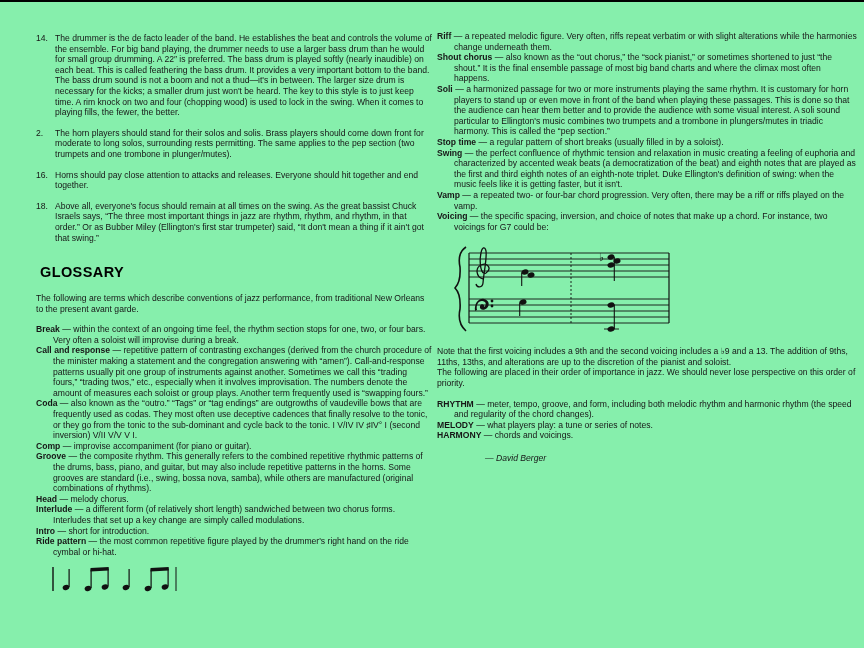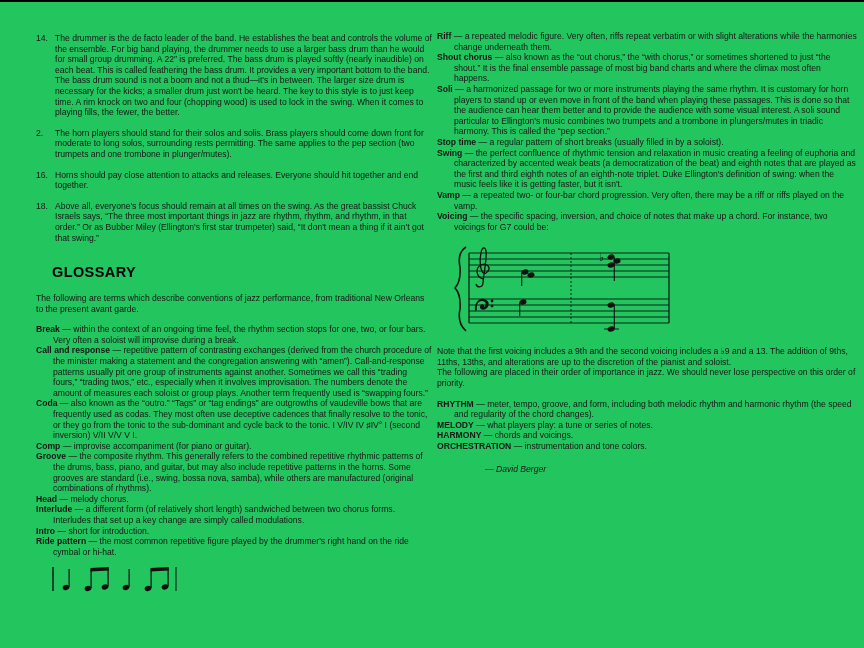--- a/index.html
+++ b/index.html
@@ -1,27 +1,27 @@
 <!DOCTYPE html>
 <html><head>
 <meta charset="utf-8">
 <style>
   * { margin: 0; padding: 0; box-sizing: border-box; }
   html, body { width: 864px; height: 648px; background: #ffffff; overflow: hidden; }
   body { font-family: "Liberation Sans", sans-serif; color: #161616; }
-  .page { position: relative; width: 864px; height: 648px; background: #22c55e; }
+  .page { position: relative; width: 864px; height: 648px; background: #86efac; }
   .top-edge { position: absolute; top: 0; left: 0; width: 864px; height: 2px; background: #000; }
   .col { position: absolute; font-size: 8.6px; line-height: 10.6px; letter-spacing: 0; }
   .col-left  { left: 36px;  top: 33px; width: 396px; }
   .col-right { left: 437px; top: 31px; width: 421px; }
   .num-item { display: flex; margin-bottom: 10px; }
   .num-item .num { width: 19px; flex: 0 0 19px; }
   .num-item .txt { flex: 1; }
   h1.sec-title { font-size: 14.5px; line-height: 16px; font-weight: 800; letter-spacing: 0.4px; color: #000; }
-  .glossary-title { margin: 21px 0 13px 16px; }
+  .glossary-title { margin: 21px 0 13px 4px; }
   .elements-title { margin: 16px 0 11px 0; }
   .intro { margin-bottom: 10px; }
   .entry { padding-left: 17px; text-indent: -17px; }
   .entry .term { font-weight: 700; }
   .attribution { font-style: italic; margin: 12px 0 0 48px; }
   .thanks { font-style: italic; margin: 34px 0 0 104px; }
   .notation { display: block; }
   .ride-notation { margin: 7px 0 0 14px; }
   .staff-notation { margin: 9px 0 5px 16px; }
   svg { overflow: visible; }
@@ -86,21 +86,21 @@
         <line x1="118.1" y1="22.5" x2="118.1" y2="4.5" stroke-width="1.2"></line>
         <polygon points="100.5,4 118.7,3 118.7,6.6 100.5,7.6" stroke="none"></polygon>
         <line x1="126" y1="3" x2="126" y2="27" stroke-width="1"></line>
       </g>
     </svg>
   </div>
 
   <div class="col col-right">
 
     <p class="entry"><span class="term">Riff</span><span> — a repeated melodic figure.  Very often, riffs repeat verbatim or with slight alterations while the harmonies change underneath them.</span></p>
-    <p class="entry"><span class="term">Shout chorus</span><span> — also known as the “out chorus,” the “with chorus,” or sometimes shortened to just “the shout.” It is the final ensemble passage of most big band charts and where the climax most often happens.</span></p>
+    <p class="entry"><span class="term">Shout chorus</span><span> — also known as the “out chorus,” the “sock pianist,” or sometimes shortened to just “the shout.” It is the final ensemble passage of most big band charts and where the climax most often happens.</span></p>
     <p class="entry"><span class="term">Soli</span><span> — a harmonized passage for two or more instruments playing the same rhythm.  It is customary for horn players to stand up or even move in front of the band when playing these passages. This is done so that the audience can hear them better and to provide the audience with some visual interest. A soli sound particular to Ellington's music combines two trumpets and a trombone in plungers/mutes in triadic harmony.  This is called the “pep section.”</span></p>
     <p class="entry"><span class="term">Stop time</span><span> — a regular pattern of short breaks (usually filled in by a soloist).</span></p>
     <p class="entry"><span class="term">Swing</span><span> — the perfect confluence of rhythmic tension and relaxation in music creating a feeling of euphoria and characterized by accented weak beats (a democratization of the beat) and eighth notes that are played as the first and third eighth notes of an eighth-note triplet. Duke Ellington's definition of swing: when the music feels like it is getting faster, but it isn't.</span></p>
     <p class="entry"><span class="term">Vamp</span><span> — a repeated two- or four-bar chord progression.  Very often, there may be a riff or riffs played on the vamp.</span></p>
     <p class="entry"><span class="term">Voicing</span><span> — the specific spacing, inversion, and choice of notes that make up a chord. For instance, two voicings for G7 could be:</span></p>
 
     <svg class="notation staff-notation" width="222" height="100" viewBox="0 0 222 100">
       <g stroke="#111" fill="none" stroke-width="0.9">
 
         <path d="M13,6 Q4,12 7,26 Q8,41 2,47 Q8,53 7,68 Q4,82 13,90" stroke-width="1.6"></path>
@@ -155,17 +155,16 @@
       </g>
     </svg>
 
     <p>Note that the first voicing includes a 9th and the second voicing includes a ♭9 and a 13.  The addition of 9ths, 11ths, 13ths, and alterations are up to the discretion of the pianist and soloist.</p>
 
     <p class="intro">The following are placed in their order of importance in jazz.  We should never lose perspective on this order of priority.</p>
 
     <p class="entry"><span class="term">RHYTHM</span><span> — meter, tempo, groove, and form, including both melodic rhythm and harmonic rhythm (the speed and regularity of the chord changes).</span></p>
     <p class="entry"><span class="term">MELODY</span><span> — what players play: a tune or series of notes.</span></p>
     <p class="entry"><span class="term">HARMONY</span><span> — chords and voicings.</span></p>
-    <p class="entry"><span class="term">ORCHESTRATION</span><span> — instrumentation and tone colors.</span></p>
 
     <p class="attribution">— David Berger</p>
   </div>
 </div>
 
 </body></html>

